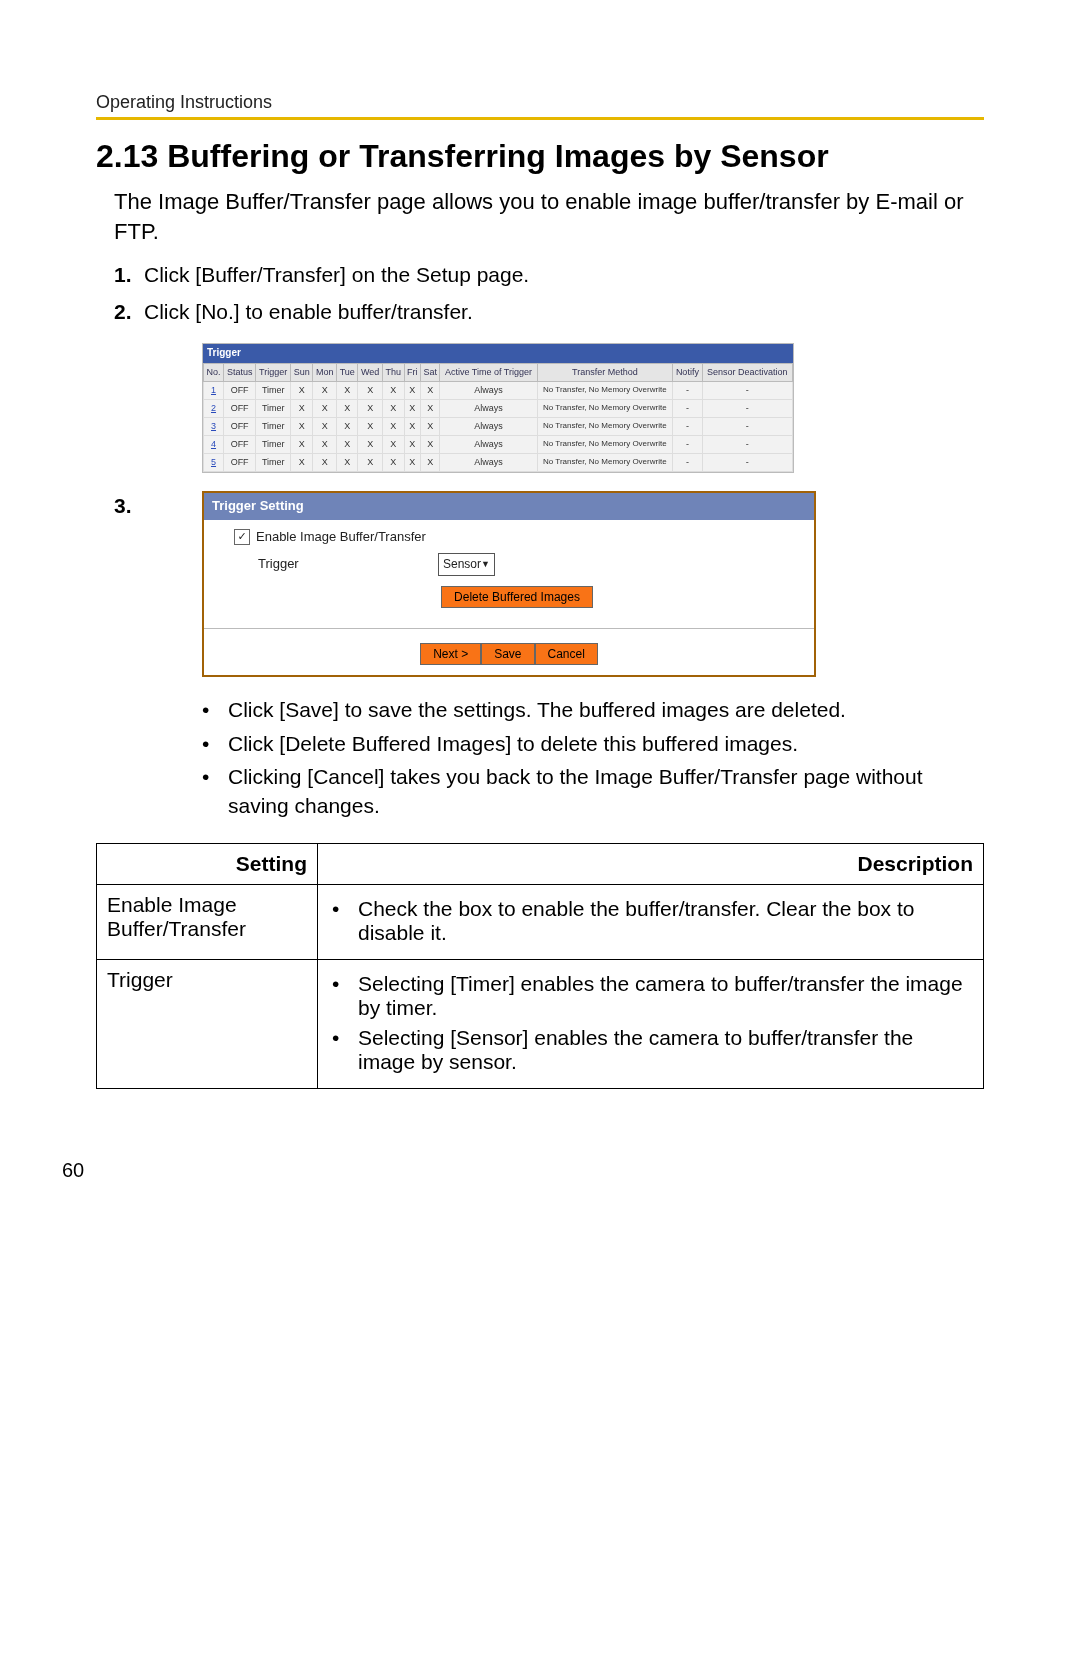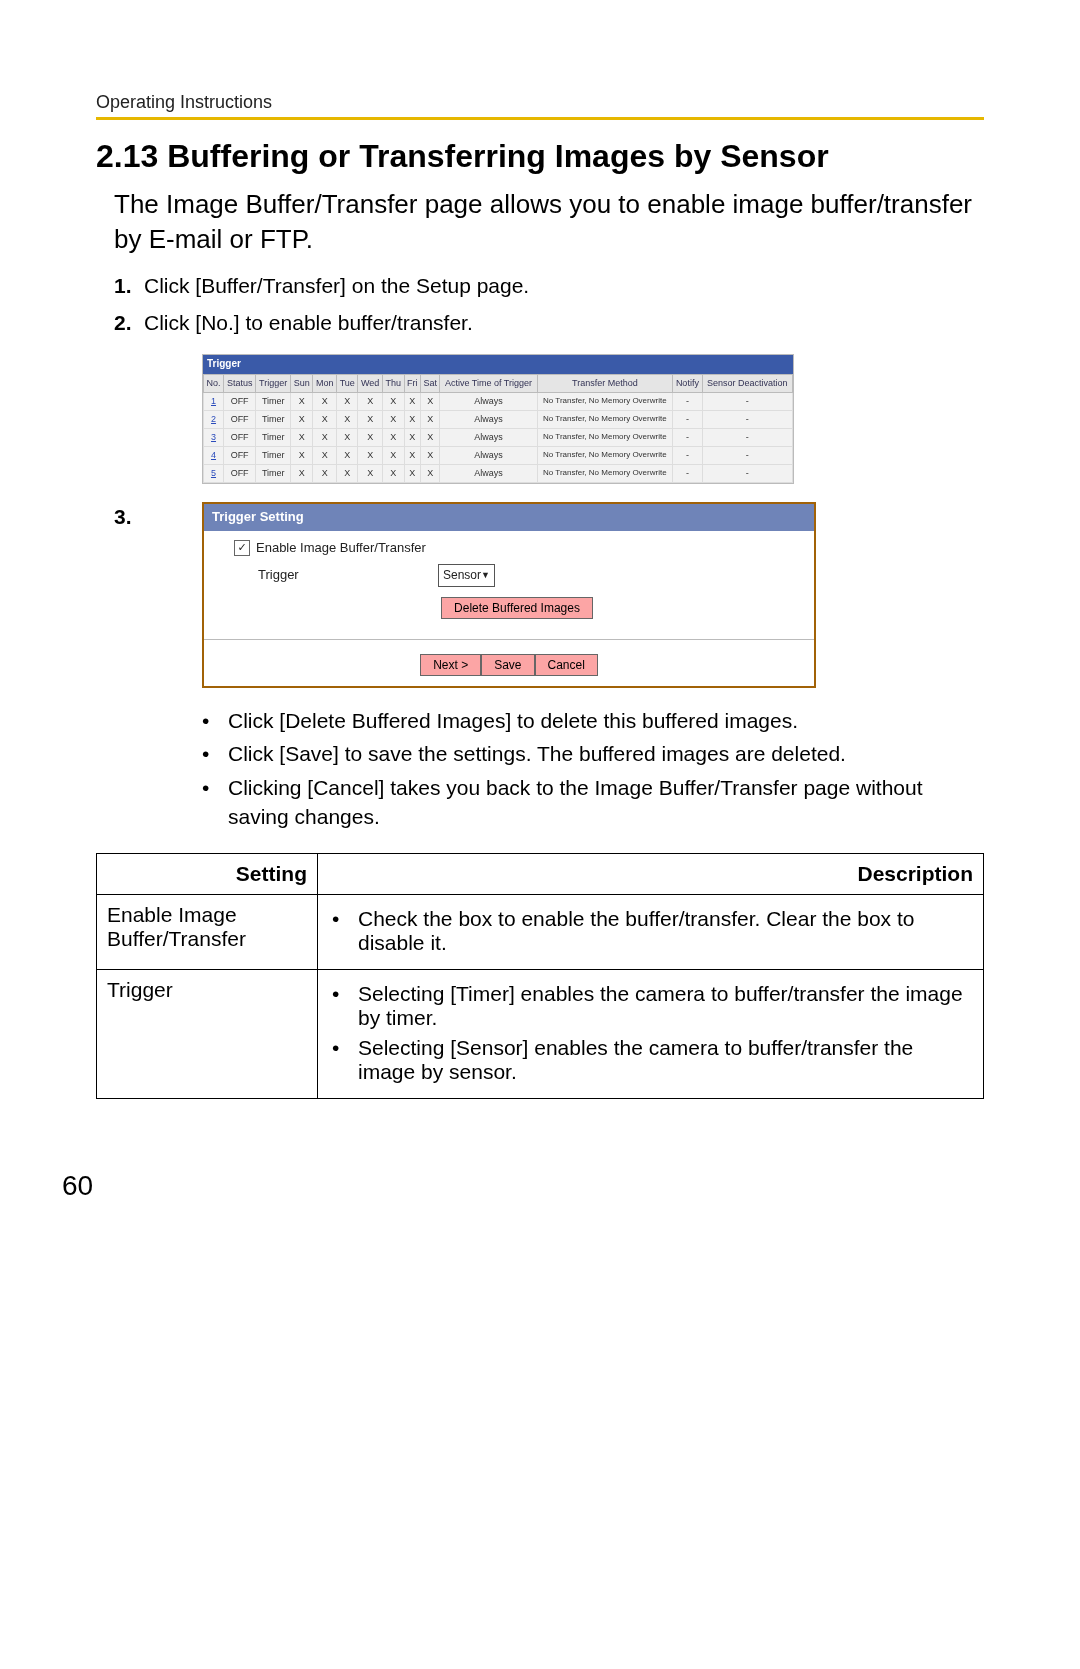--- a/index.html
+++ b/index.html
@@ -1,20 +1,20 @@
 <!DOCTYPE html>
 <html><head>
 <meta charset="utf-8">
 <style>
 html,body{margin:0;padding:0;background:#fff;font-family:Arial,Helvetica,sans-serif;color:#000;}
 .page{width:1080px;height:1250px;position:relative;box-sizing:border-box;padding:92px 96px 40px 96px;}
 .running-head{font-size:18px;color:#222;margin-bottom:4px;}
 .hr-yellow{border:none;border-top:3px solid #e6b700;margin:0 0 18px 0;}
 h1.section-title{font-size:32px;font-weight:bold;margin:10px 0 12px 0;}
-.intro{font-size:26px;line-height:1.35;margin:0 0 14px 18px;}
+.intro{font-size:22px;line-height:1.35;margin:0 0 14px 18px;}
 ol.steps{list-style:none;padding:0;margin:0 0 0 18px;}
 ol.steps>li{font-size:21px;line-height:1.45;margin-bottom:6px;padding-left:30px;position:relative;}
 ol.steps>li .num{position:absolute;left:0;font-weight:bold;}
 
 .trigger-table-wrap{margin:16px 0 18px 58px;width:590px;border:1px solid #bbb;}
 .trigger-title{background:#3a5aa8;color:#fff;font-size:10px;font-weight:bold;padding:2px 4px;}
 .trigger-table{width:100%;border-collapse:collapse;font-size:9px;color:#333;}
 .trigger-table th{background:#e5e5e5;border:1px solid #bbb;padding:2px 2px;font-weight:normal;color:#335;}
 .trigger-table td{border:1px solid #ddd;padding:2px 2px;text-align:center;background:#f2f2f2;}
 .trigger-table td.no-link{color:#2a4bbb;text-decoration:underline;}
@@ -23,35 +23,35 @@
 .ts-wrap{margin:16px 0 18px 58px;width:610px;border:2px solid #a16207;font-size:13px;font-family:Tahoma,Geneva,sans-serif;color:#222;}
 .ts-bar{background:#6f84b8;color:#fff;font-weight:bold;padding:4px 8px;}
 .ts-body{padding:8px 14px 10px 30px;background:#fff;}
 .ts-row{display:flex;align-items:center;margin-bottom:6px;}
 .ts-check{width:14px;height:14px;border:1px solid #666;display:inline-flex;align-items:center;justify-content:center;font-size:11px;margin-right:6px;background:#fff;}
 .ts-trig{display:flex;align-items:center;margin-left:24px;}
 .ts-trig-label{width:180px;}
 .ts-select{border:1px solid #555;padding:2px 4px;background:#fff;display:inline-flex;align-items:center;gap:0;font-size:12px;}
 .ts-select .arrow{font-size:9px;}
 .ts-delbtn-row{display:flex;justify-content:center;margin-top:10px;}
-.ts-button{border:1px solid #666;background:#fca5a5;padding:3px 12px;font-size:12px;font-family:Tahoma,Geneva,sans-serif;}
+.ts-button{border:1px solid #666;background:#f97316;padding:3px 12px;font-size:12px;font-family:Tahoma,Geneva,sans-serif;}
 .ts-divider{border-top:1px solid #bbb;margin:10px 0 8px 0;background:#fff;}
 .ts-btnrow{display:flex;justify-content:center;padding:6px 0 10px 0;background:#fff;}
 
 ul.sub{list-style:none;padding:0;margin:12px 0 0 58px;}
 ul.sub>li{font-size:21px;line-height:1.4;padding-left:26px;position:relative;margin-bottom:4px;}
 ul.sub>li::before{content:"•";position:absolute;left:0;top:0;}
 
 table.settings{width:100%;border-collapse:collapse;margin-top:22px;font-size:21px;}
 table.settings th,table.settings td{border:1.5px solid #000;padding:8px 10px;vertical-align:top;text-align:left;}
 table.settings th{font-weight:bold;text-align:right;}
 table.settings td.desc ul{list-style:none;padding:0;margin:4px;}
 table.settings td.desc ul li{padding-left:26px;position:relative;margin-bottom:6px;}
 table.settings td.desc ul li::before{content:"•";position:absolute;left:0;}
-.page-num{position:absolute;bottom:48px;left:62px;font-size:28px;}
+.page-num{position:absolute;bottom:68px;left:62px;font-size:20px;}
 </style>
 </head>
 <body>
 
 <div class="page">
 
   <div class="running-head">Operating Instructions</div>
   <hr class="hr-yellow">
 
   <h1 class="section-title">2.13  Buffering or Transferring Images by Sensor</h1>
@@ -195,22 +195,22 @@
         </div>
         <div class="ts-divider"></div>
         <div class="ts-btnrow">
           <button class="ts-button">Next &gt;</button>
           <button class="ts-button">Save</button>
           <button class="ts-button">Cancel</button>
         </div>
       </div>
 
       <ul class="sub">
+        <li>Click [Save] to save the settings. The buffered images are deleted.</li>
         <li>Click [Delete Buffered Images] to delete this buffered images.</li>
-        <li>Click [Save] to save the settings. The buffered images are deleted.</li>
         <li>Clicking [Cancel] takes you back to the Image Buffer/Transfer page without saving changes.</li>
       </ul>
     </li>
   </ol>
 
   <table class="settings">
     <thead>
       <tr>
         <th style="width:200px">Setting</th>
         <th>Description</th>

